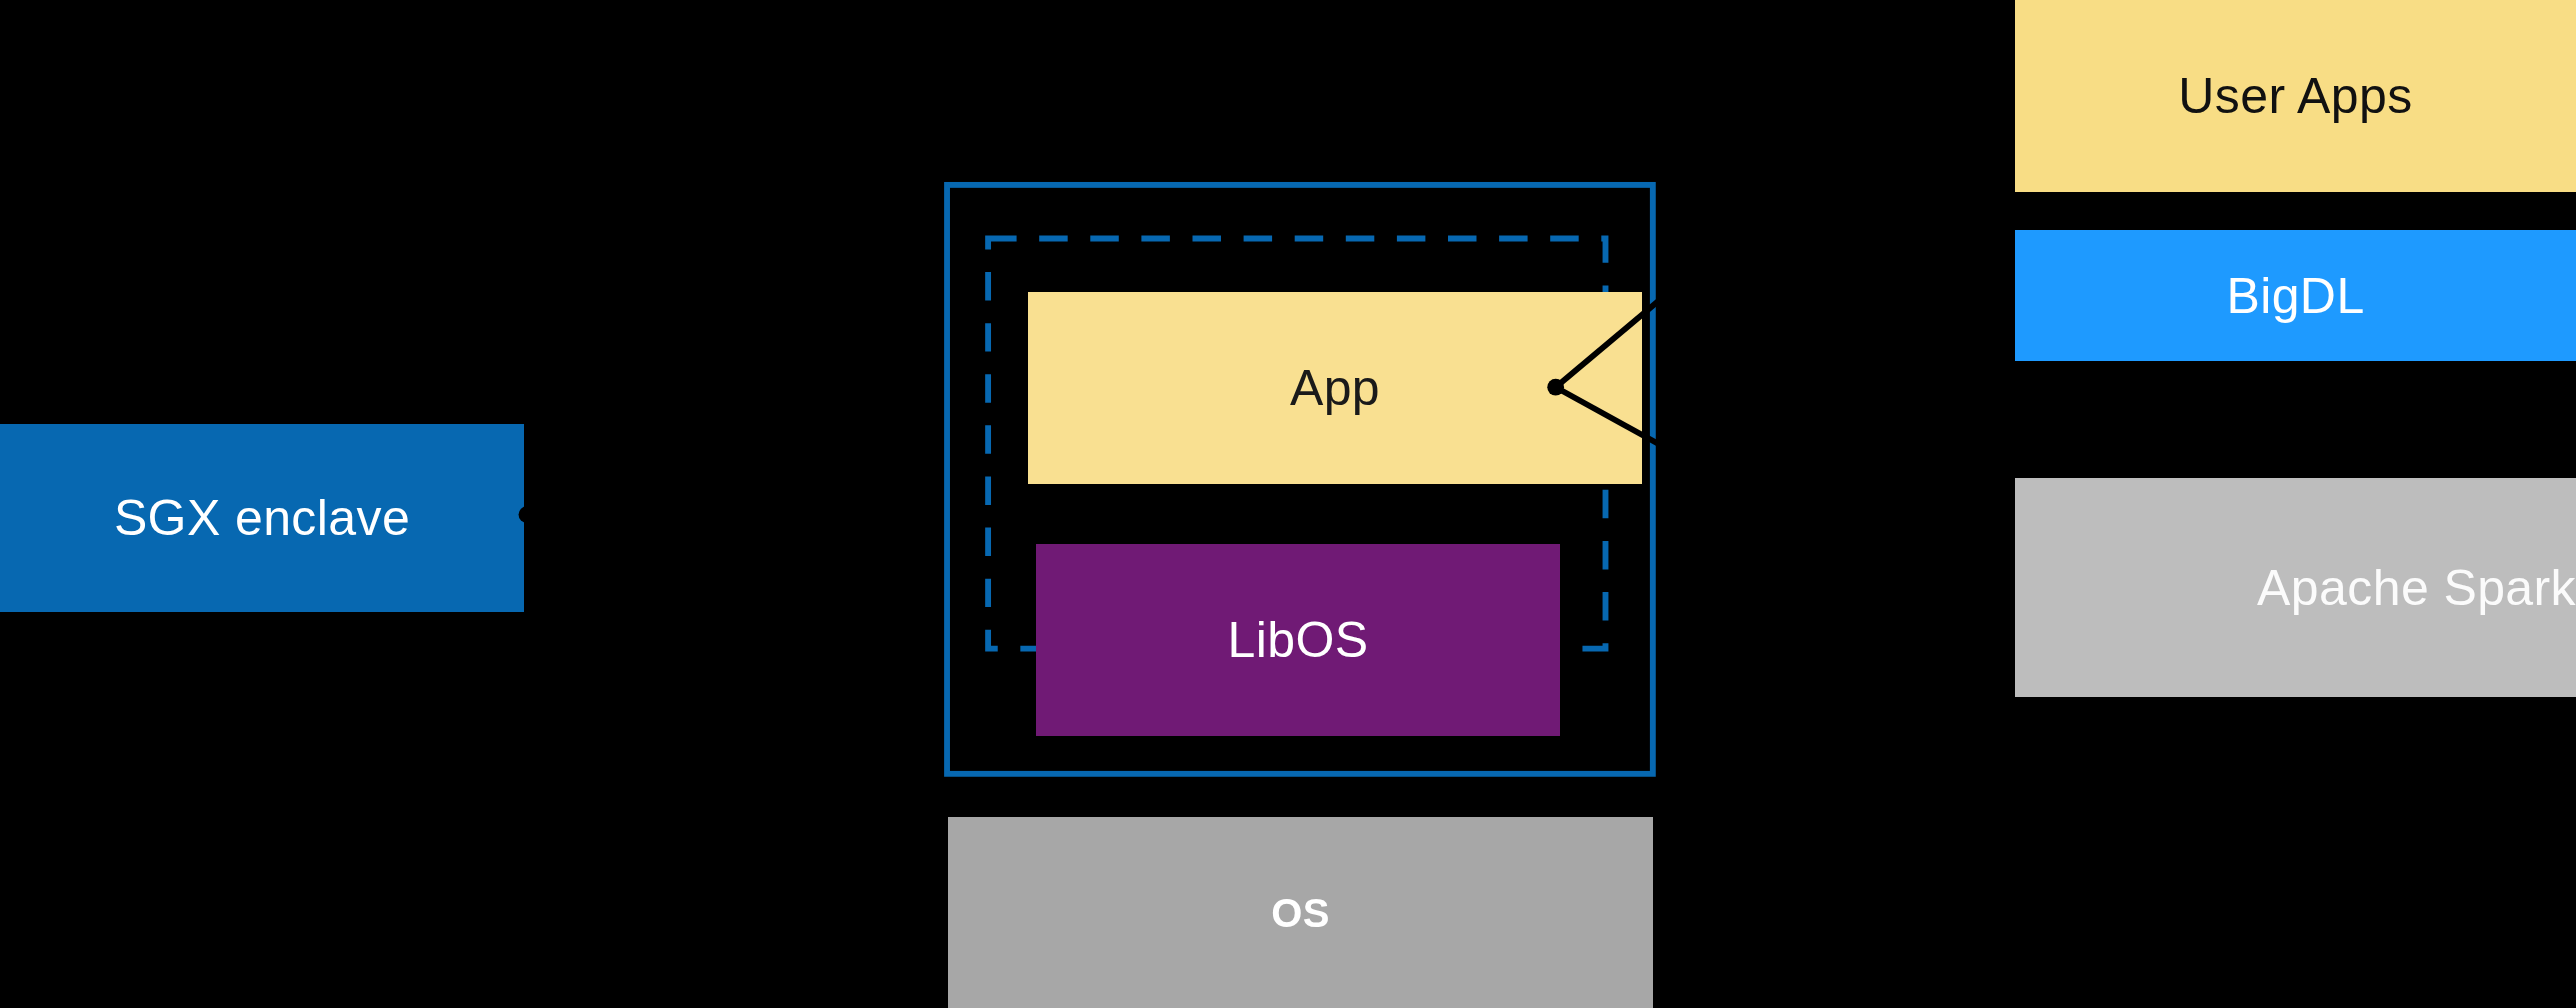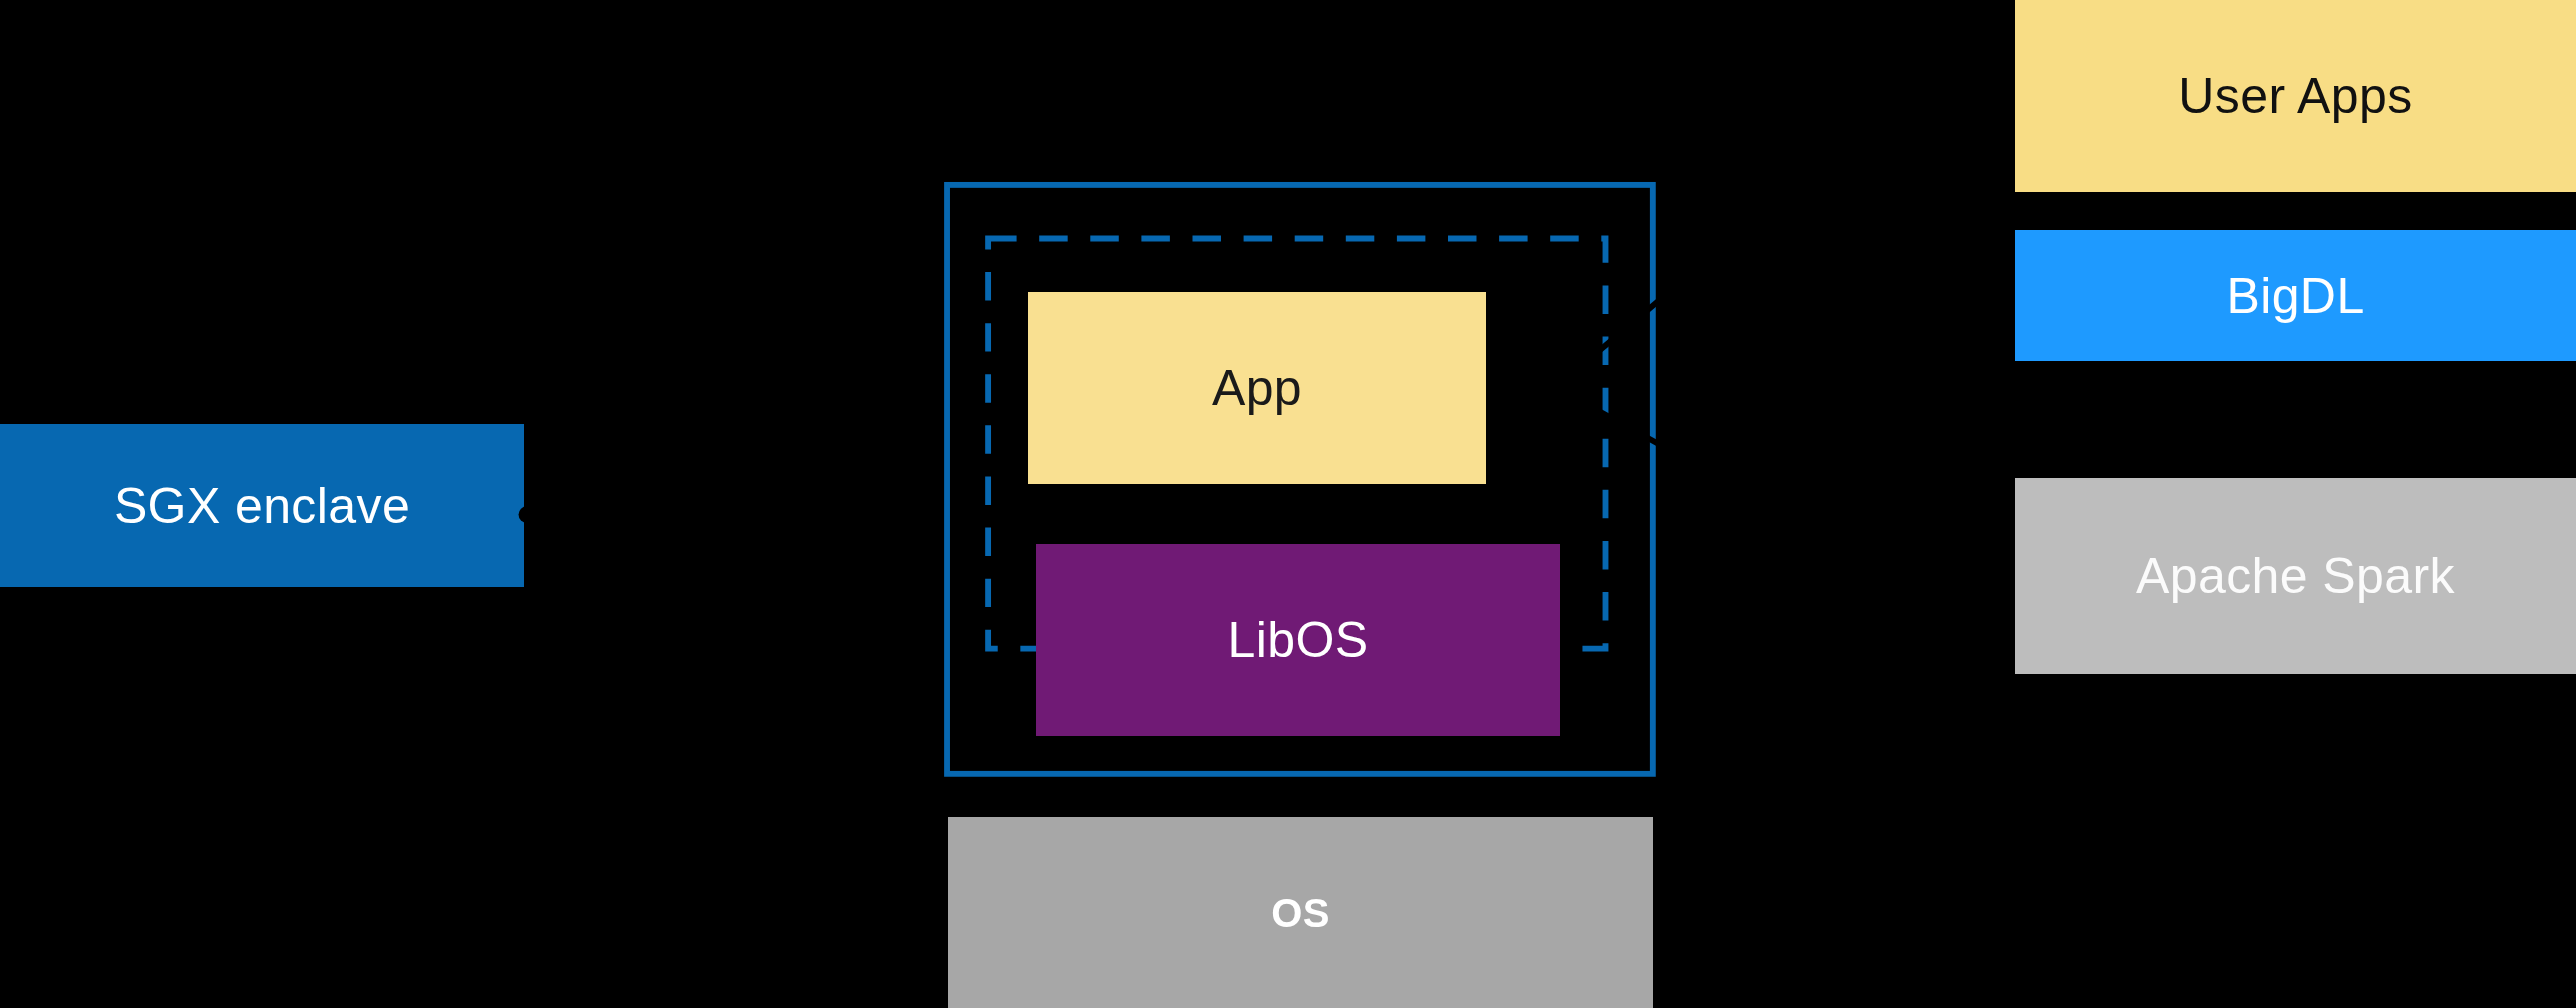--- a/index.html
+++ b/index.html
@@ -12,30 +12,30 @@
   }
   .box {
     position: absolute;
     display: flex;
     align-items: center;
     justify-content: center;
     font-size: 50px;
     letter-spacing: 0.4px;
   }
   
-  .sgx-box    { left: 0px;    top: 424px; width: 524px; height: 163px; background: #0768B1; color: #ffffff; }
+  .sgx-box    { left: 0px;    top: 424px; width: 524px; height: 188px; background: #0768B1; color: #ffffff; }
   
-  .app-box    { left: 1028px; top: 292px; width: 458px; height: 192px; background: #F9E091; color: #1a1a1a; }
+  .app-box    { left: 1028px; top: 292px; width: 614px; height: 192px; background: #F9E091; color: #1a1a1a; }
   .libos-box  { left: 1036px; top: 544px; width: 524px; height: 192px; background: #701a75; color: #ffffff; }
   .os-box     { left: 948px; top: 817px; width: 705px; height: 192px; background: #A7A7A7; color: #ffffff;
                 font-weight: bold; font-size: 40px; }
   
   .userapps-box { left: 2015px; top: 0px;   width: 561px; height: 192px; background: #F8DD85; color: #111111; }
   .bigdl-box    { left: 2015px; top: 230px; width: 561px; height: 131px; background: #1E9AFF; color: #ffffff; }
-  .spark-box    { left: 2015px; top: 478px; width: 561px; height: 196px; background: #BDBDBD; color: #FBFBFB; }
+  .spark-box    { left: 2015px; top: 478px; width: 561px; height: 219px; background: #BDBDBD; color: #FBFBFB; justify-content: flex-end; }
 
   svg.layer { position: absolute; left: 0; top: 0; width: 2576px; height: 1009px; }
   #lines-under { z-index: 1; }
   .box  { z-index: 2; }
   #lines-over  { z-index: 3; }
 </style>
 </head>
 <body>
 
 <svg id="lines-under" class="layer" viewBox="0 0 3075 1204" xmlns="http://www.w3.org/2000/svg">

